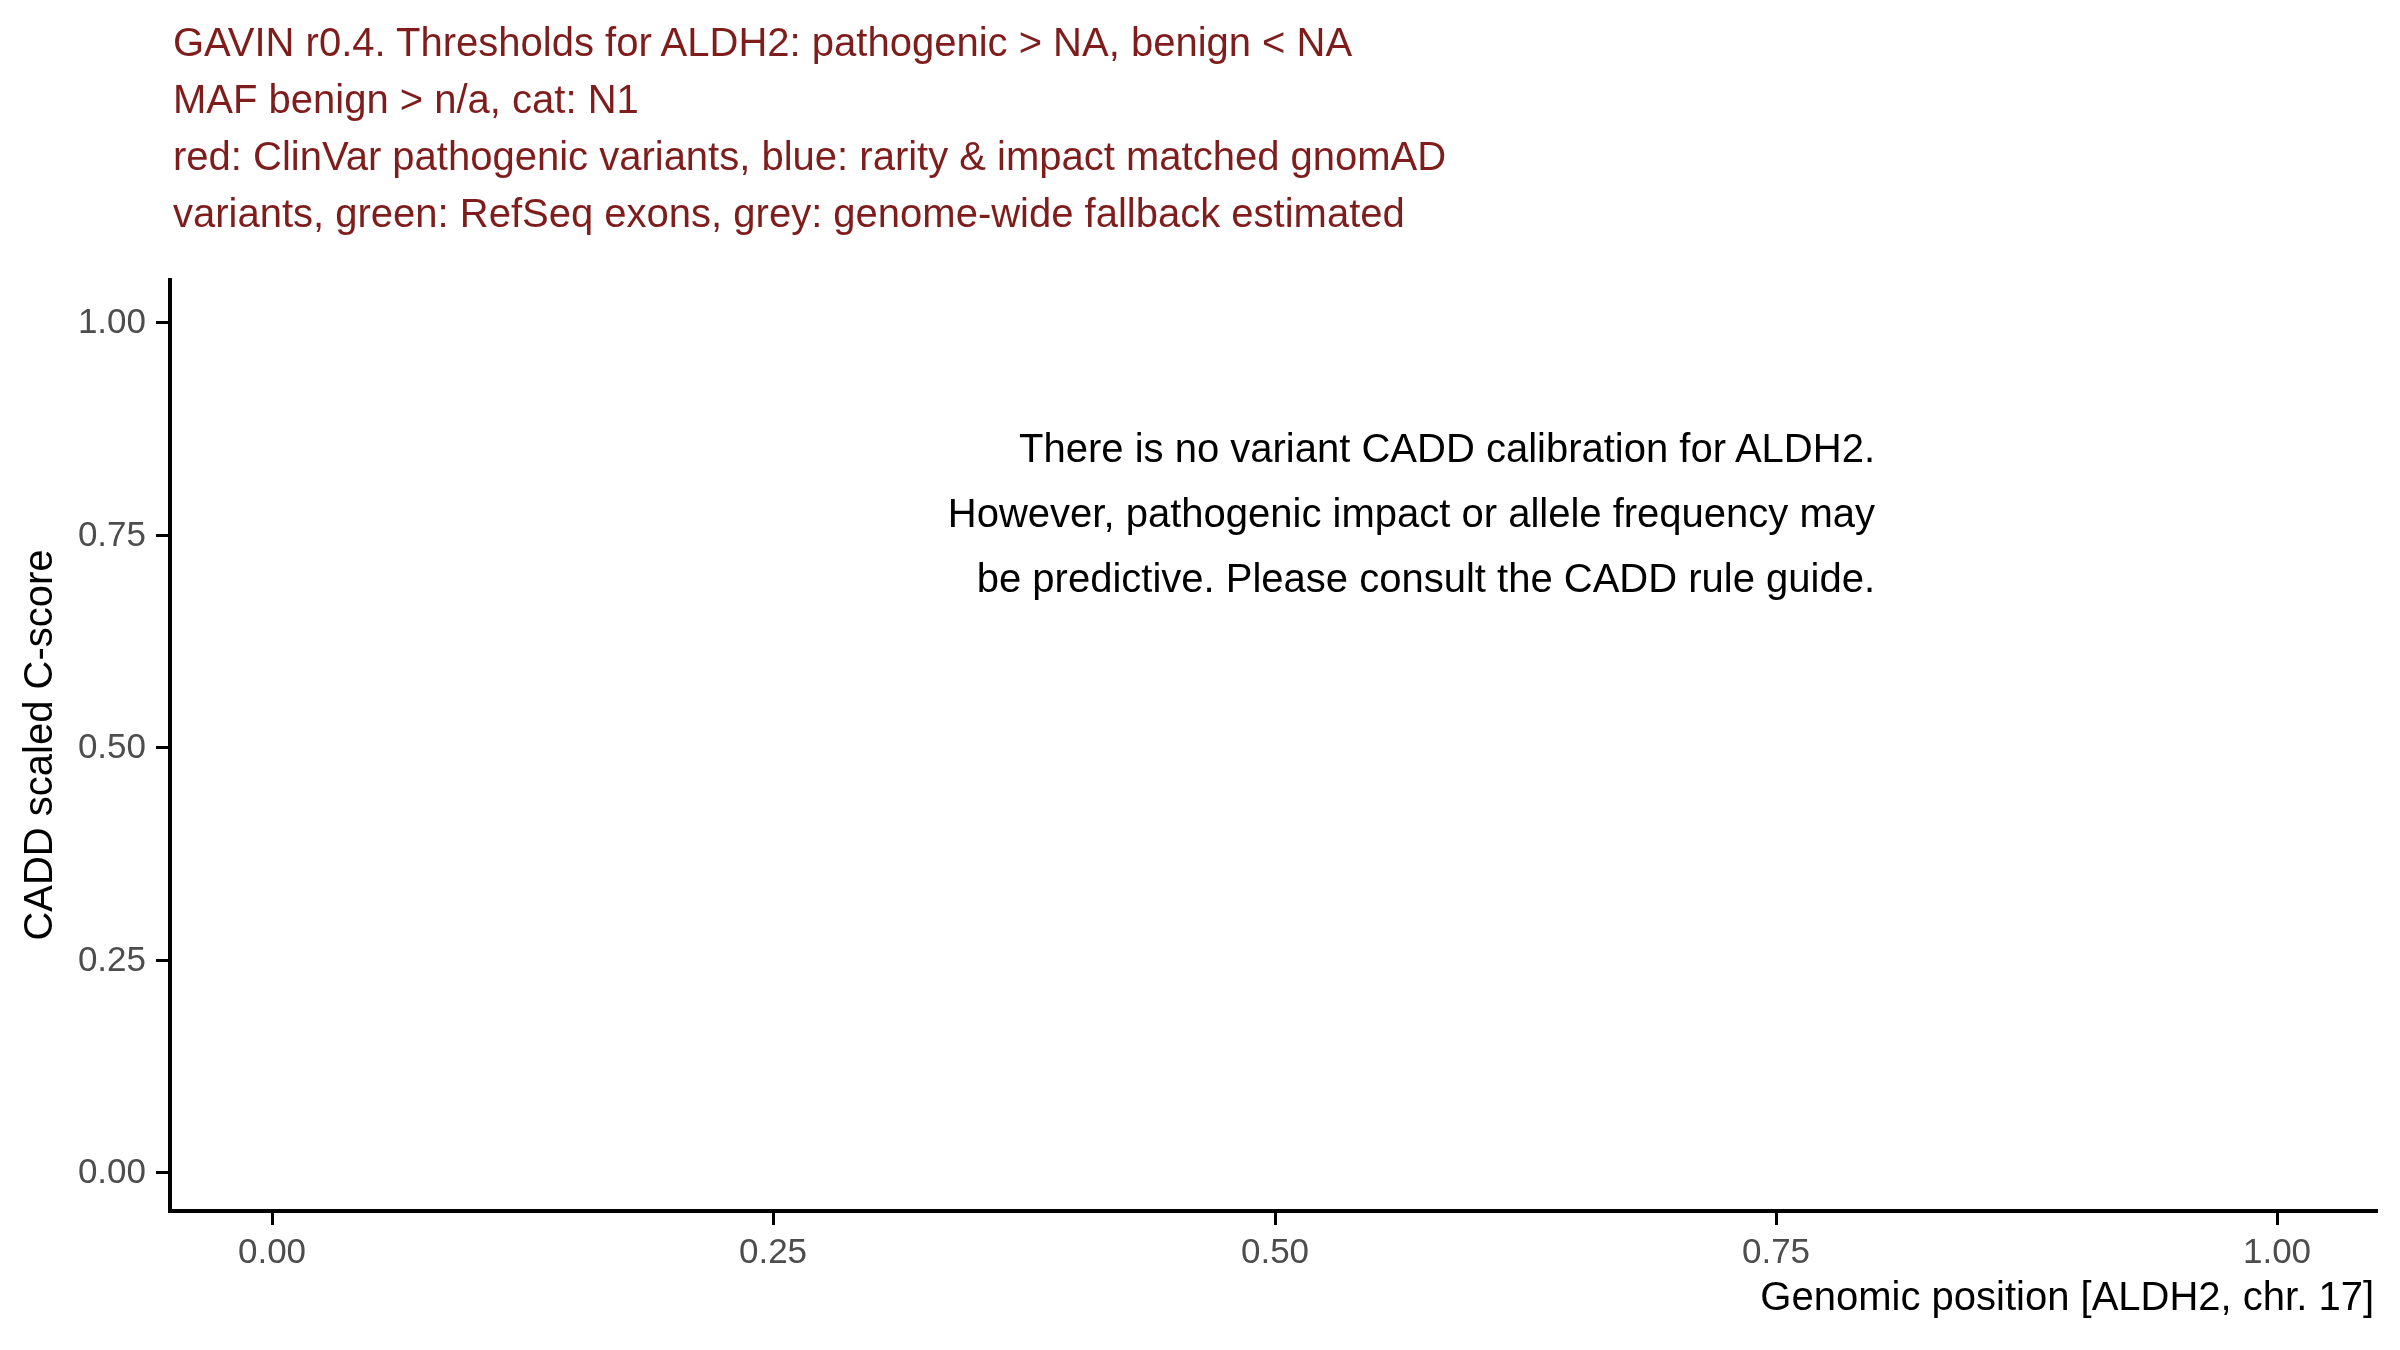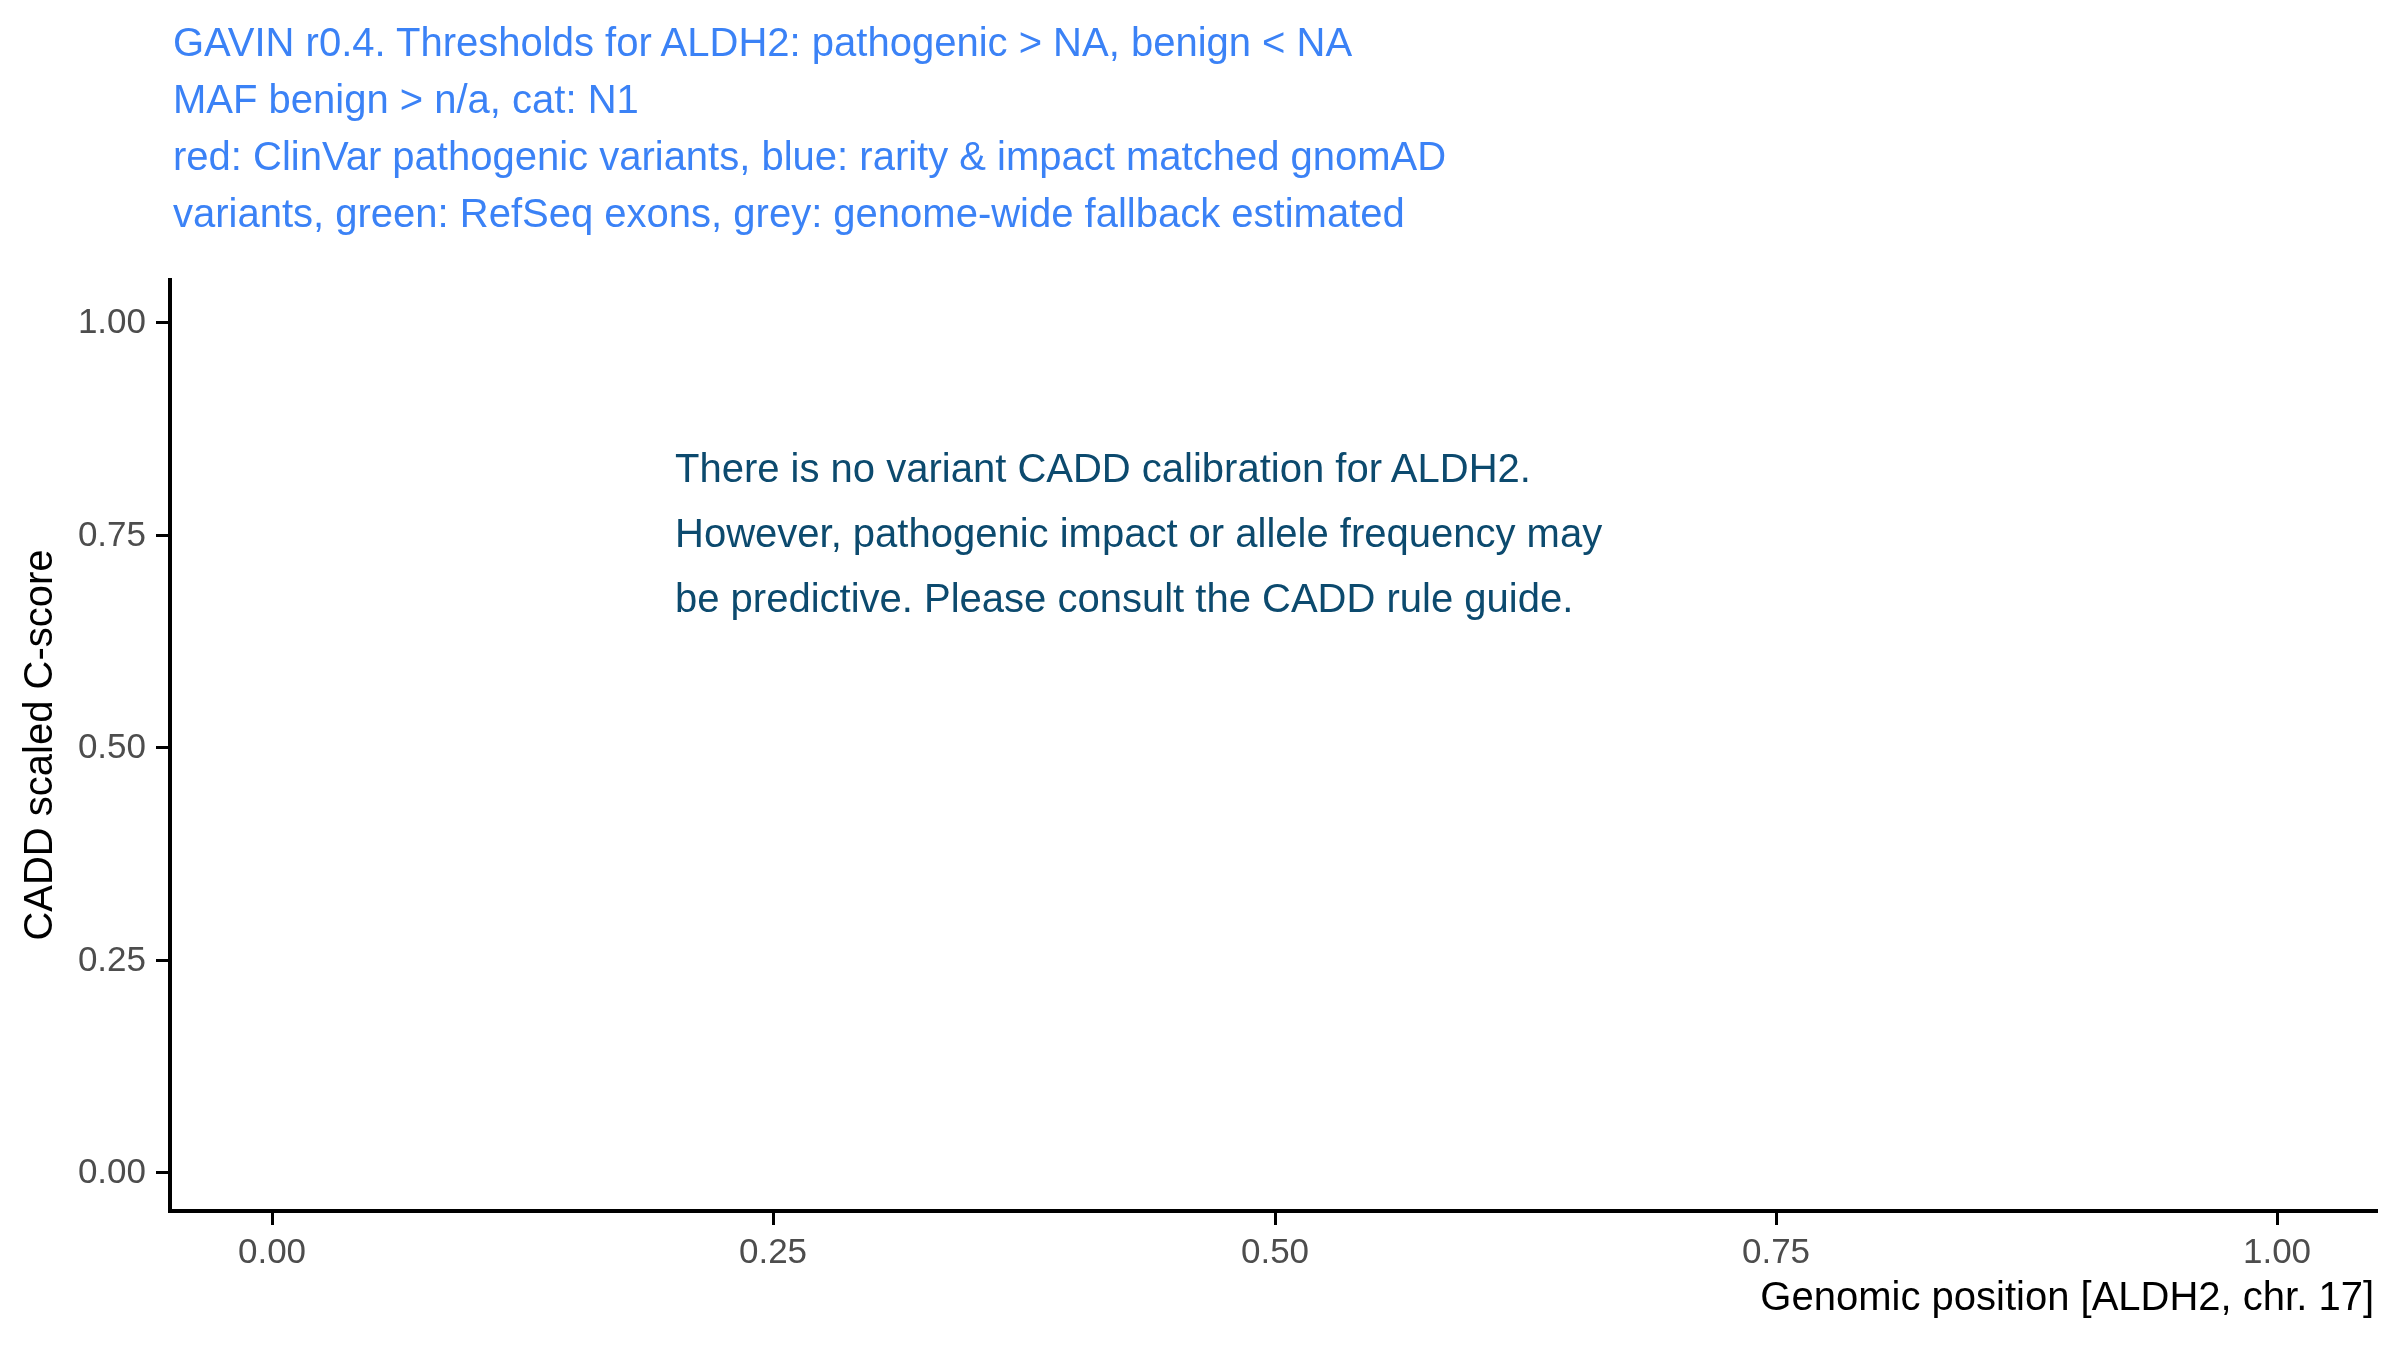--- a/index.html
+++ b/index.html
@@ -15,45 +15,45 @@
     font-family: "Liberation Sans", "DejaVu Sans", sans-serif;
     overflow: hidden;
   }
   
   .plot-title {
     position: absolute;
     left: 173px;
     top: 14px;
     font-size: 40px;
     line-height: 57px;
-    color: #3b82f6;
+    color: #7f1d1d;
     white-space: nowrap;
   }
   
   .panel {
     position: absolute;
     left: 168px;
     top: 278px;
     width: 2210px;
     height: 935px;
     box-sizing: border-box;
     border-left: 4px solid #000000;
     border-bottom: 4px solid #000000;
     background: #ffffff;
   }
   
   .annotation {
     position: absolute;
     left: 675px;
-    top: 436px;
+    top: 416px;
     width: 1200px;
-    text-align: left;
+    text-align: right;
     font-size: 40px;
     line-height: 65px;
-    color: #0c4a6e;
+    color: #000000;
     white-space: nowrap;
   }
   
   .x-axis-title {
     position: absolute;
     left: 174px;
     top: 1274px;
     width: 2200px;
     text-align: right;
     font-size: 40px;

